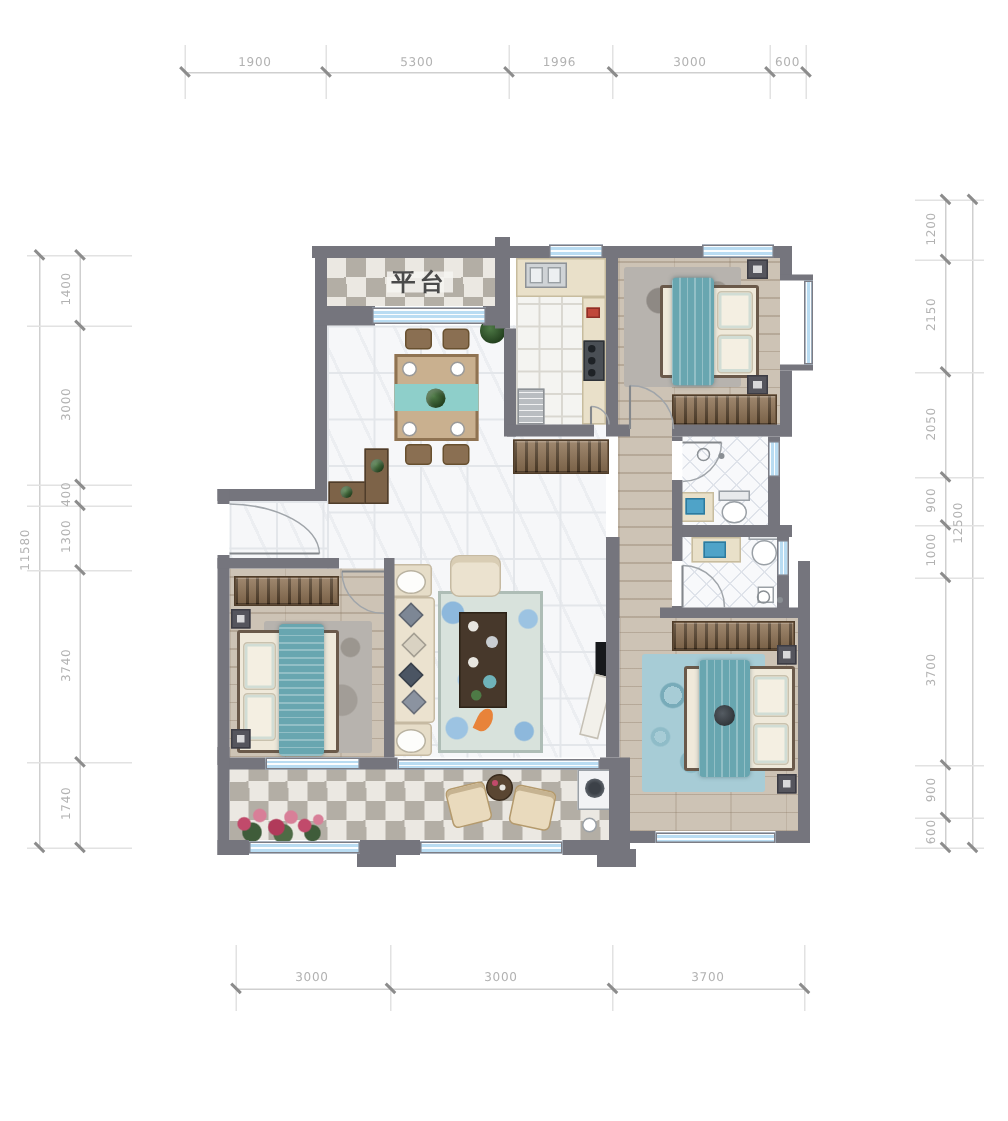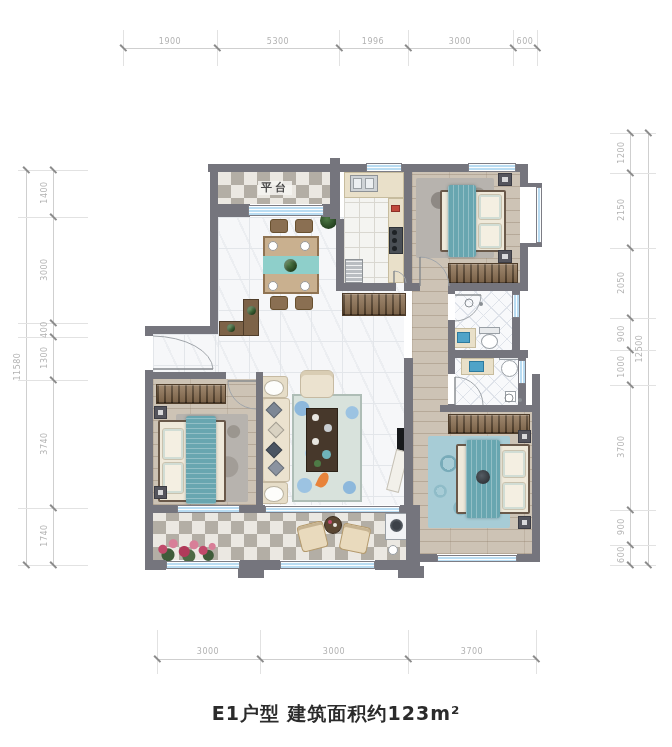--- a/index.html
+++ b/index.html
@@ -70,21 +70,21 @@
     box-shadow:inset 0 3px 0 rgba(134,106,62,.35);}
   .plant{position:absolute;border-radius:50%;background:radial-gradient(circle at 40% 40%,#4e7a46,#24411f 70%);
     box-shadow:inset 2px 2px 3px rgba(255,255,255,.25);}
   
   .dline{position:absolute;background:#cfcfcf;}
   .dext{position:absolute;background:#e2e2e2;}
   .tick{position:absolute;width:9px;height:1.5px;background:#8c8c8c;transform:rotate(45deg);}
   .dlab{position:absolute;width:40px;text-align:center;font-size:8px;color:#b2b2b2;letter-spacing:.5px;}
   .vlab{transform:rotate(-90deg);}
   .title{position:absolute;left:0;top:701px;width:100%;text-align:center;font-size:19px;font-weight:700;color:#2b2b2b;letter-spacing:1px;}
-  .roomlab{position:absolute;font-size:11px;font-weight:700;color:#4a4a4a;letter-spacing:3px;
+  .roomlab{position:absolute;font-size:16px;font-weight:700;color:#4a4a4a;letter-spacing:3px;
     background:rgba(246,245,241,.85);padding:0 3px;line-height:14px;}
   svg.overlay{position:absolute;left:0;top:0;pointer-events:none;}
 </style>
 </head>
 <body>
 
 <div id="stage">
 
   <div class="fl-check" style="left:218px;top:172px;width:112px;height:32px;"></div>
   <div class="fl-marble" style="left:218px;top:217px;width:186px;height:288px;"></div>
@@ -381,15 +381,14 @@
   <span class="dlab vlab" style="left:601px;top:148px;">1200</span>
   <span class="dlab vlab" style="left:601px;top:205px;">2150</span>
   <span class="dlab vlab" style="left:601px;top:278px;">2050</span>
   <span class="dlab vlab" style="left:601px;top:329px;">900</span>
   <span class="dlab vlab" style="left:601px;top:362px;">1000</span>
   <span class="dlab vlab" style="left:601px;top:442px;">3700</span>
   <span class="dlab vlab" style="left:601px;top:522px;">900</span>
   <span class="dlab vlab" style="left:601px;top:550px;">600</span>
   <span class="dlab vlab" style="left:619px;top:344px;">12500</span>
 
-  <div class="title">E1户型 建筑面积约123m²</div>
 
 </div>
 
 </body></html>

